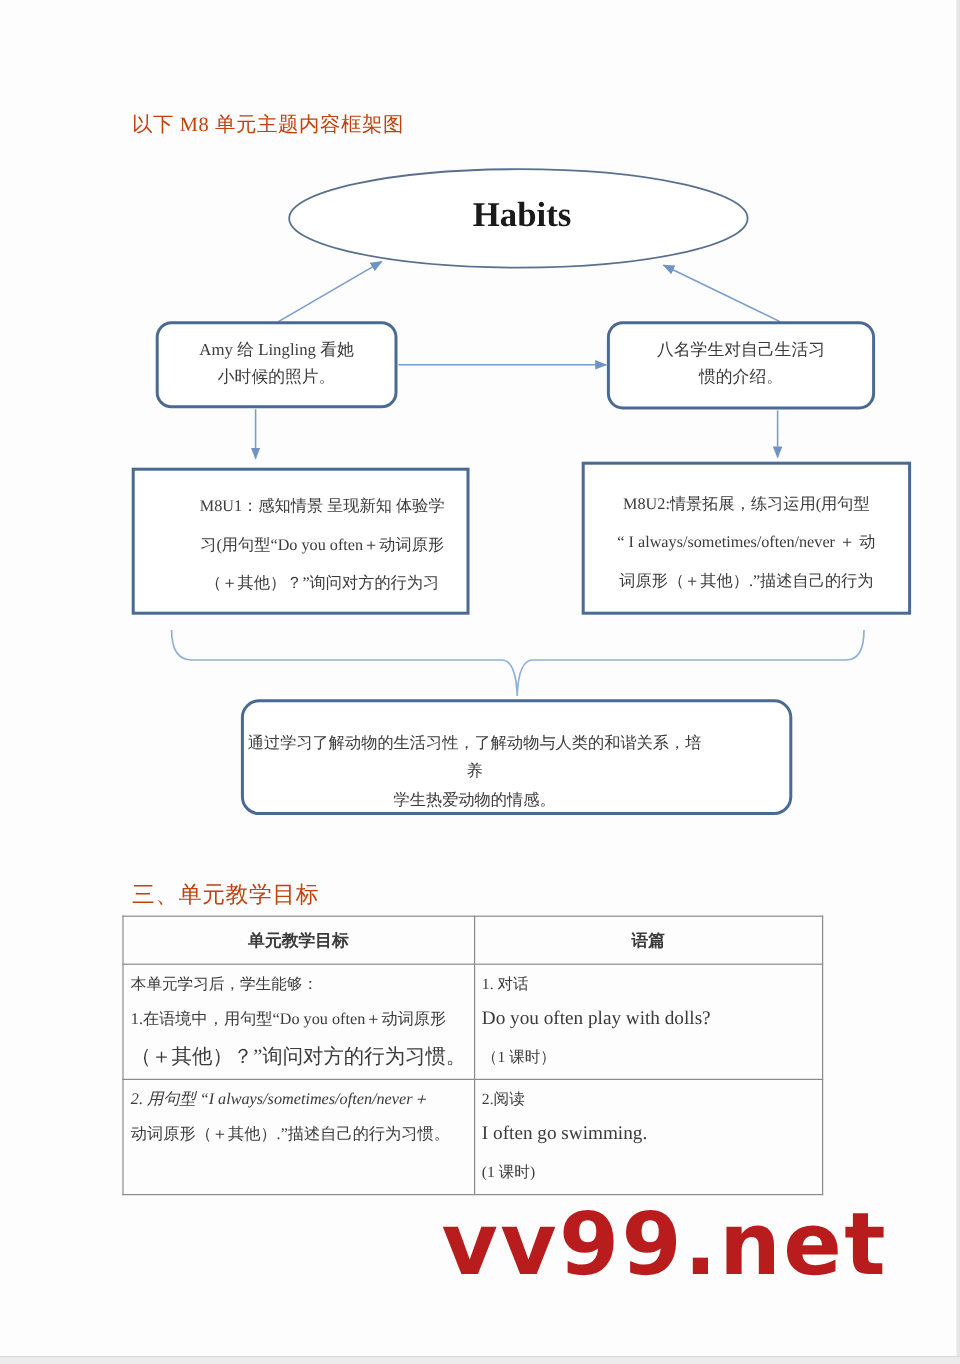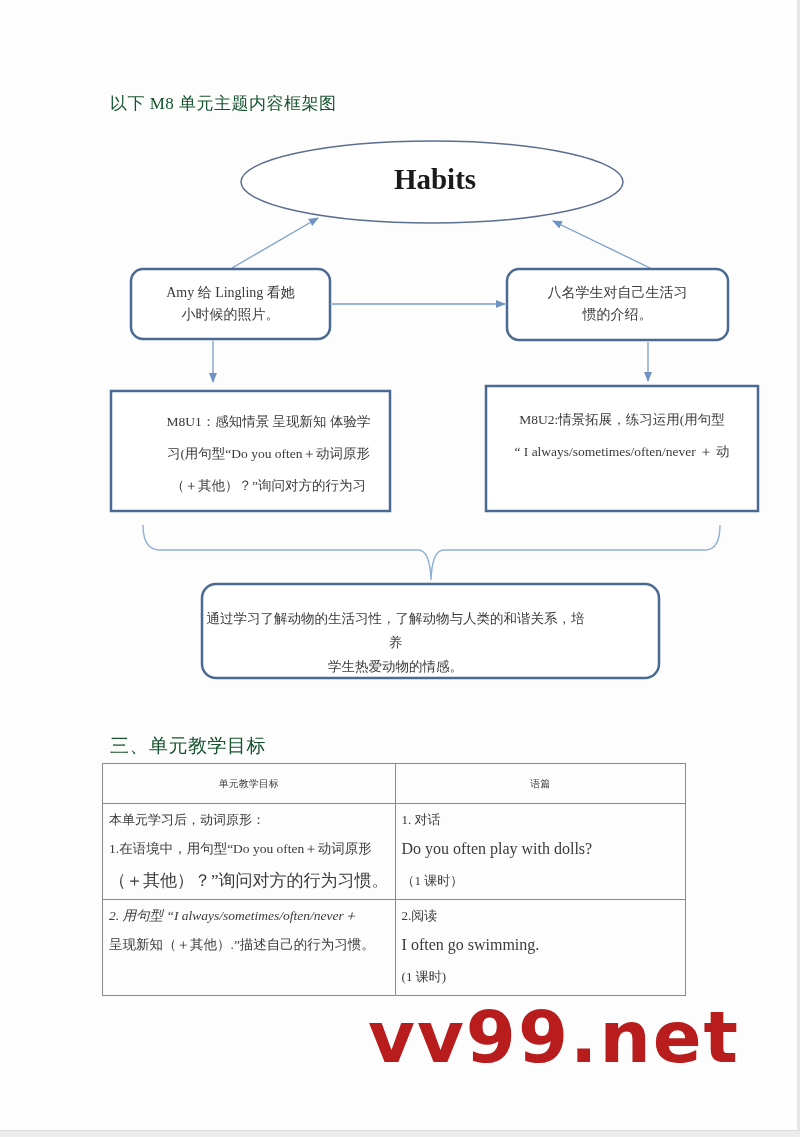--- a/index.html
+++ b/index.html
@@ -4,36 +4,36 @@
 <style>
   html, body { margin: 0; padding: 0; }
   body {
     width: 800px; height: 1137px; position: relative; overflow: hidden;
     background: #fdfdfd;
     font-family: "Liberation Serif", "DejaVu Serif", serif;
     color: #3a3a3a;
   }
   .page-edge-right { position: absolute; top: 0; right: 0; width: 3px; height: 1137px; background: #e6e6e6; }
   .page-edge-bottom { position: absolute; left: 0; bottom: 0; width: 800px; height: 6px; background: #ececec; border-top: 1px solid #dcdcdc; }
-  .section-title { position: absolute; font-size: 17px; color: #14532d; letter-spacing: 0.5px; }
+  .section-title { position: absolute; font-size: 17px; color: #c2410c; letter-spacing: 0.5px; }
   #title1 { left: 110px; top: 92px; }
   #title2 { left: 110px; top: 733px; font-size: 19px; }
 
   svg.diagram { position: absolute; left: 0; top: 0; }
   .habits-label { position: absolute; left: 330px; top: 163px; width: 210px; text-align: center; font-size: 29px; font-weight: bold; color: #1a1a1a; }
   .box-text { position: absolute; font-size: 14px; line-height: 32px; color: #3a3a3a; text-align: center; }
 
   table.goals {
     position: absolute; left: 102px; top: 763px; width: 584px;
     border-collapse: collapse; font-size: 14px; color: #3a3a3a;
   }
   table.goals td, table.goals th {
     border: 1px solid #8a8a8a; vertical-align: top; padding: 0 6px;
   }
-  table.goals th { font-weight: normal; height: 39px; vertical-align: middle; font-size: 10px; }
+  table.goals th { font-weight: bold; height: 39px; vertical-align: middle; font-size: 14px; }
   .cell-line { line-height: 32px; height: 32px; white-space: nowrap; }
   .cell-line.first { line-height: 26px; height: 26px; margin-top: 3px; }
   .en-big { font-size: 16px; }
 
   .watermark {
     position: absolute; left: 368px; top: 995px; font-family: "DejaVu Sans", sans-serif;
     font-weight: bold; font-size: 72px; color: #b91c1c; letter-spacing: 2px;
   }
 </style>
 </head>
@@ -88,20 +88,21 @@
 
 <div class="box-text" style="left:129px; top:406px; width:279px; font-size:13.5px;">
   <div>M8U1：感知情景  呈现新知  体验学</div>
   <div>习(用句型“Do you often＋动词原形</div>
   <div>（＋其他）？”询问对方的行为习</div>
 </div>
 
 <div class="box-text" style="left:486px; top:404px; width:272px; font-size:13.5px;">
   <div>M8U2:情景拓展，练习运用(用句型</div>
   <div>“ I always/sometimes/often/never ＋ 动</div>
+  <div>词原形（＋其他）.”描述自己的行为</div>
 </div>
 
 <div class="box-text" style="left:202px; top:607px; width:387px; line-height:24px; font-size:13.5px;">
   <div>通过学习了解动物的生活习性，了解动物与人类的和谐关系，培养</div>
   <div>学生热爱动物的情感。</div>
 </div>
 
 <div class="section-title" id="title2">三、单元教学目标</div>
 
 <table class="goals">
@@ -109,34 +110,34 @@
       <col style="width:292px">
       <col style="width:292px">
     </colgroup>
   <tbody>
       <tr>
     <th>单元教学目标</th>
     <th>语篇</th>
   </tr>
   <tr style="height:96px;">
     <td>
-      <div class="cell-line first" style="font-size:13px;">本单元学习后，动词原形：</div>
+      <div class="cell-line first" style="font-size:13px;">本单元学习后，学生能够：</div>
       <div class="cell-line" style="font-size:13.5px;">1.在语境中，用句型“Do you often＋动词原形</div>
       <div class="cell-line" style="font-size:17px;">（＋其他）？”询问对方的行为习惯。</div>
     </td>
     <td>
       <div class="cell-line first" style="font-size:13px;">1. 对话</div>
       <div class="cell-line en-big">Do you often play with dolls?</div>
       <div class="cell-line" style="font-size:13px;">（1 课时）</div>
     </td>
   </tr>
   <tr style="height:96px;">
     <td>
       <div class="cell-line first" style="font-size:13.5px;font-style:italic;">2. 用句型 “I always/sometimes/often/never＋</div>
-      <div class="cell-line" style="font-size:13.5px;">呈现新知（＋其他）.”描述自己的行为习惯。</div>
+      <div class="cell-line" style="font-size:13.5px;">动词原形（＋其他）.”描述自己的行为习惯。</div>
       <div class="cell-line"></div>
     </td>
     <td>
       <div class="cell-line first" style="font-size:13px;">2.阅读</div>
       <div class="cell-line en-big">I often go swimming.</div>
       <div class="cell-line" style="font-size:13px;">(1 课时)</div>
     </td>
   </tr>
 </tbody>
   </table>

